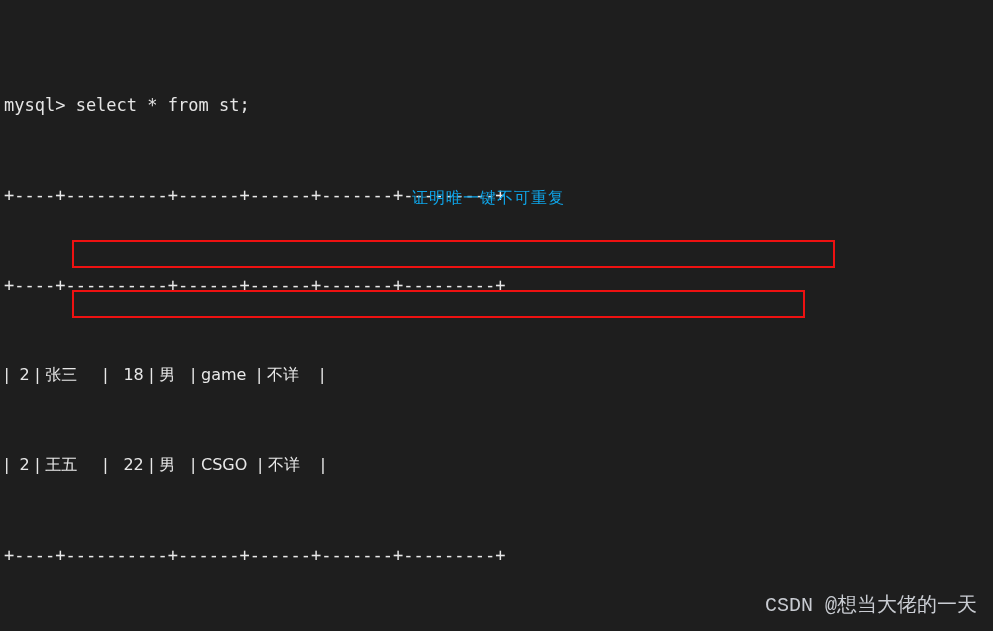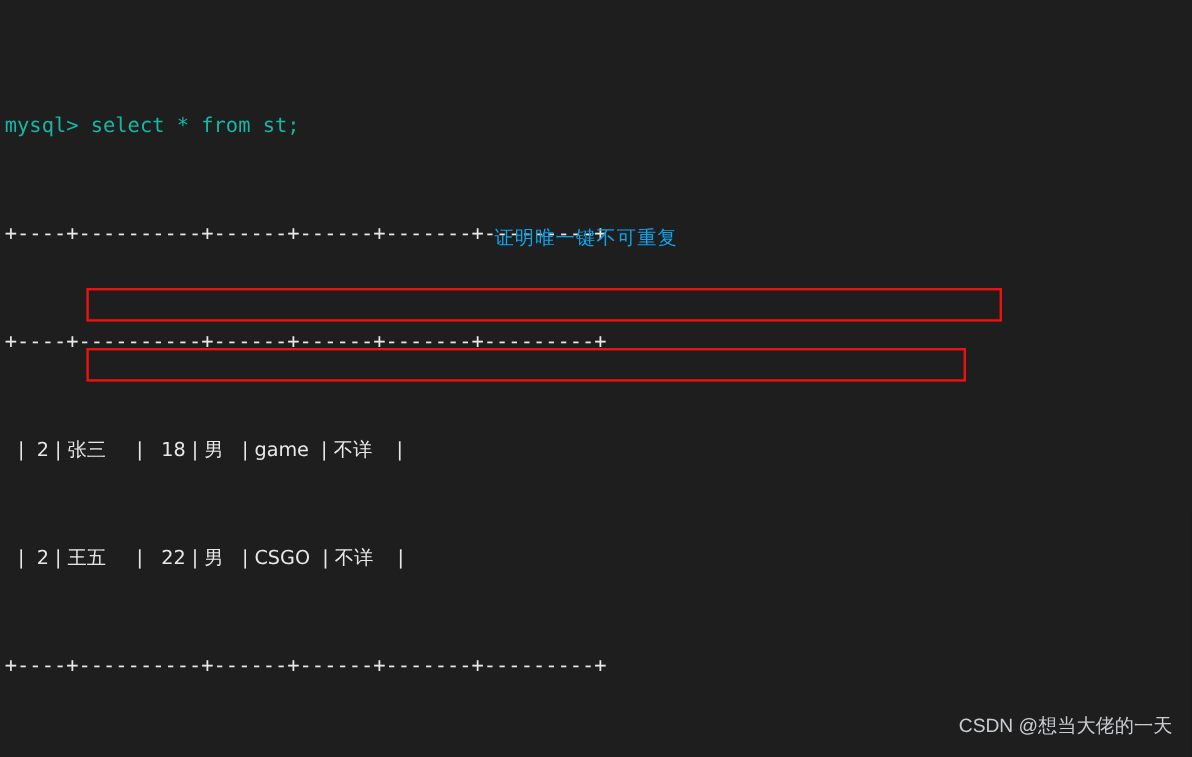--- a/index.html
+++ b/index.html
@@ -23,26 +23,25 @@
     position: absolute;
     left: 4px;
     top: 0px;
     white-space: pre;
   }
   .line {
     height: 30px;
     white-space: pre;
     letter-spacing: 0px;
   }
-  .cmd    { color: #14b8a6; }
+  .cmd    { color: #e5e5e5; }
   .tbl    { color: #e8e8e8; }
   .cjk {
     font-family: "DejaVu Sans", "Liberation Sans", sans-serif;
     font-size: 16px;
-    margin-left: 11px;
   }
   .annotation {
     position: absolute;
     left: 412px;
     top: 185px;
     color: #0ea5e9;
     font-family: "DejaVu Sans", "Liberation Sans", sans-serif;
     font-size: 16px;
     line-height: 26px;
     letter-spacing: 1px;
@@ -54,22 +53,22 @@
     box-sizing: border-box;
     pointer-events: none;
   }
   #redbox-1 { left: 72px;  top: 240px; width: 763px; height: 28px; }
   #redbox-2 { left: 72px;  top: 290px; width: 733px; height: 28px; }
   .watermark {
     position: absolute;
     right: 16px;
     bottom: 10px;
     color: #c9ccd2;
-    font-family: Liberation Sans, sans-serif;
-    font-size: 16px;
+    font-family: Liberation Mono, monospace;
+    font-size: 20px;
     white-space: pre;
   }
 </style>
 </head>
 <body>
 
 <div id="terminal">
 
   <div class="screen">
 

